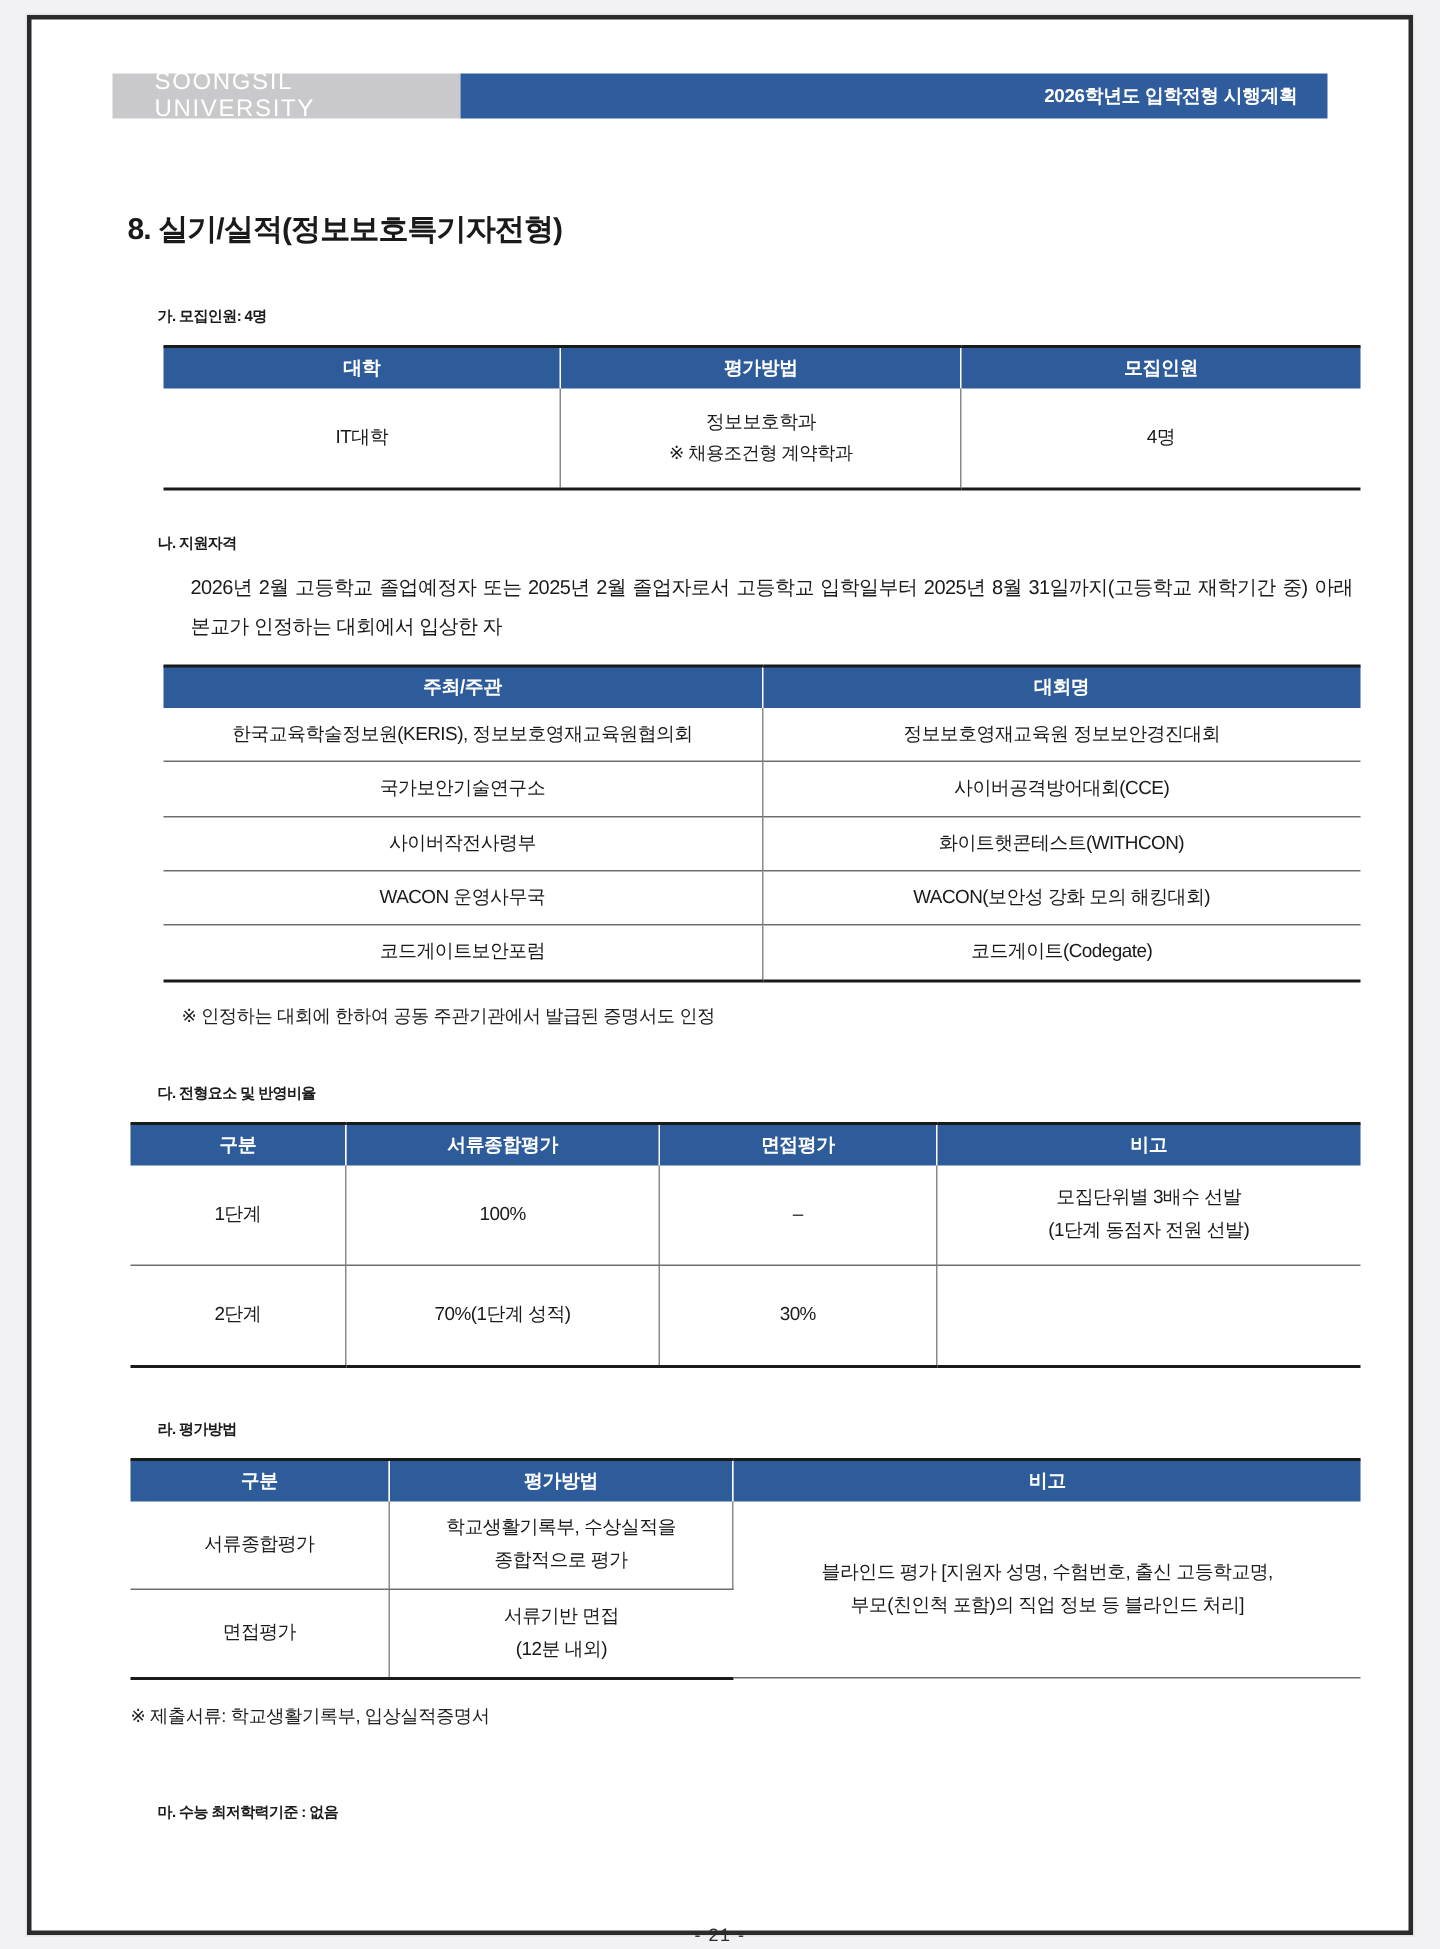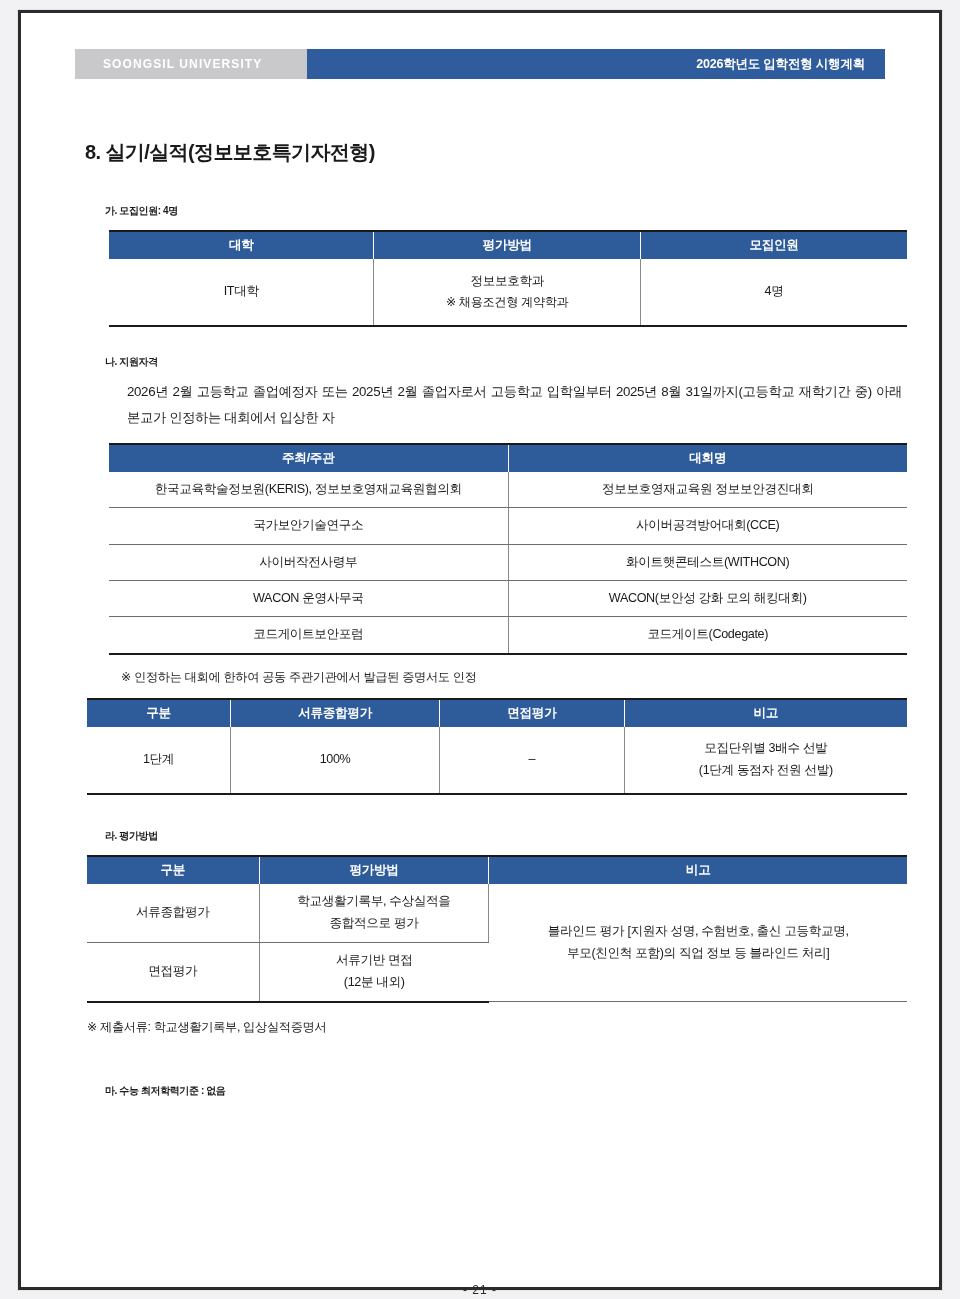--- a/index.html
+++ b/index.html
@@ -45,23 +45,23 @@
   .header-logo {
     width: 232px;
     background: #c9c9cb;
     display: flex;
     align-items: center;
     padding-left: 28px;
     box-sizing: border-box;
   }
   .header-logo-text {
     color: #ffffff;
-    font-size: 12px;
+    font-size: 16px;
     letter-spacing: 1.1px;
-    font-weight: 700;
+    font-weight: 400;
   }
   .header-bar {
     flex: 1;
     background: #2f5c9c;
     display: flex;
     align-items: center;
     justify-content: flex-end;
     padding-right: 20px;
     box-sizing: border-box;
   }
@@ -243,20 +243,21 @@
           <td>WACON(보안성  강화  모의  해킹대회)</td>
         </tr>
         <tr>
           <td>코드게이트보안포럼</td>
           <td>코드게이트(Codegate)</td>
         </tr>
       </tbody>
     </table>
     <div class="note-line">※  인정하는  대회에  한하여  공동  주관기관에서  발급된  증명서도  인정</div>
 
+    <div class="sub-heading h-gap-3">다.  전형요소 및 반영비율</div>
     <table class="doc-table narrow">
       <colgroup>
           <col style="width:17.5%">
           <col style="width:25.5%">
           <col style="width:22.5%">
           <col style="width:34.5%">
         </colgroup>
       <thead>
         <tr>
           <th>구분</th>
@@ -268,20 +269,26 @@
       <tbody>
         <tr>
           <td class="taller">1단계</td>
           <td class="taller">100%</td>
           <td class="taller">–</td>
           <td class="taller">
             <span class="cell-line">모집단위별  3배수  선발</span>
             <span class="cell-line">(1단계  동점자  전원  선발)</span>
           </td>
         </tr>
+        <tr>
+          <td class="taller">2단계</td>
+          <td class="taller">70%(1단계  성적)</td>
+          <td class="taller">30%</td>
+          <td class="taller"></td>
+        </tr>
       </tbody>
     </table>
 
     <div class="sub-heading h-gap-4">라.  평가방법</div>
     <table class="doc-table narrow">
       <colgroup>
           <col style="width:21%">
           <col style="width:28%">
           <col style="width:51%">
         </colgroup>

